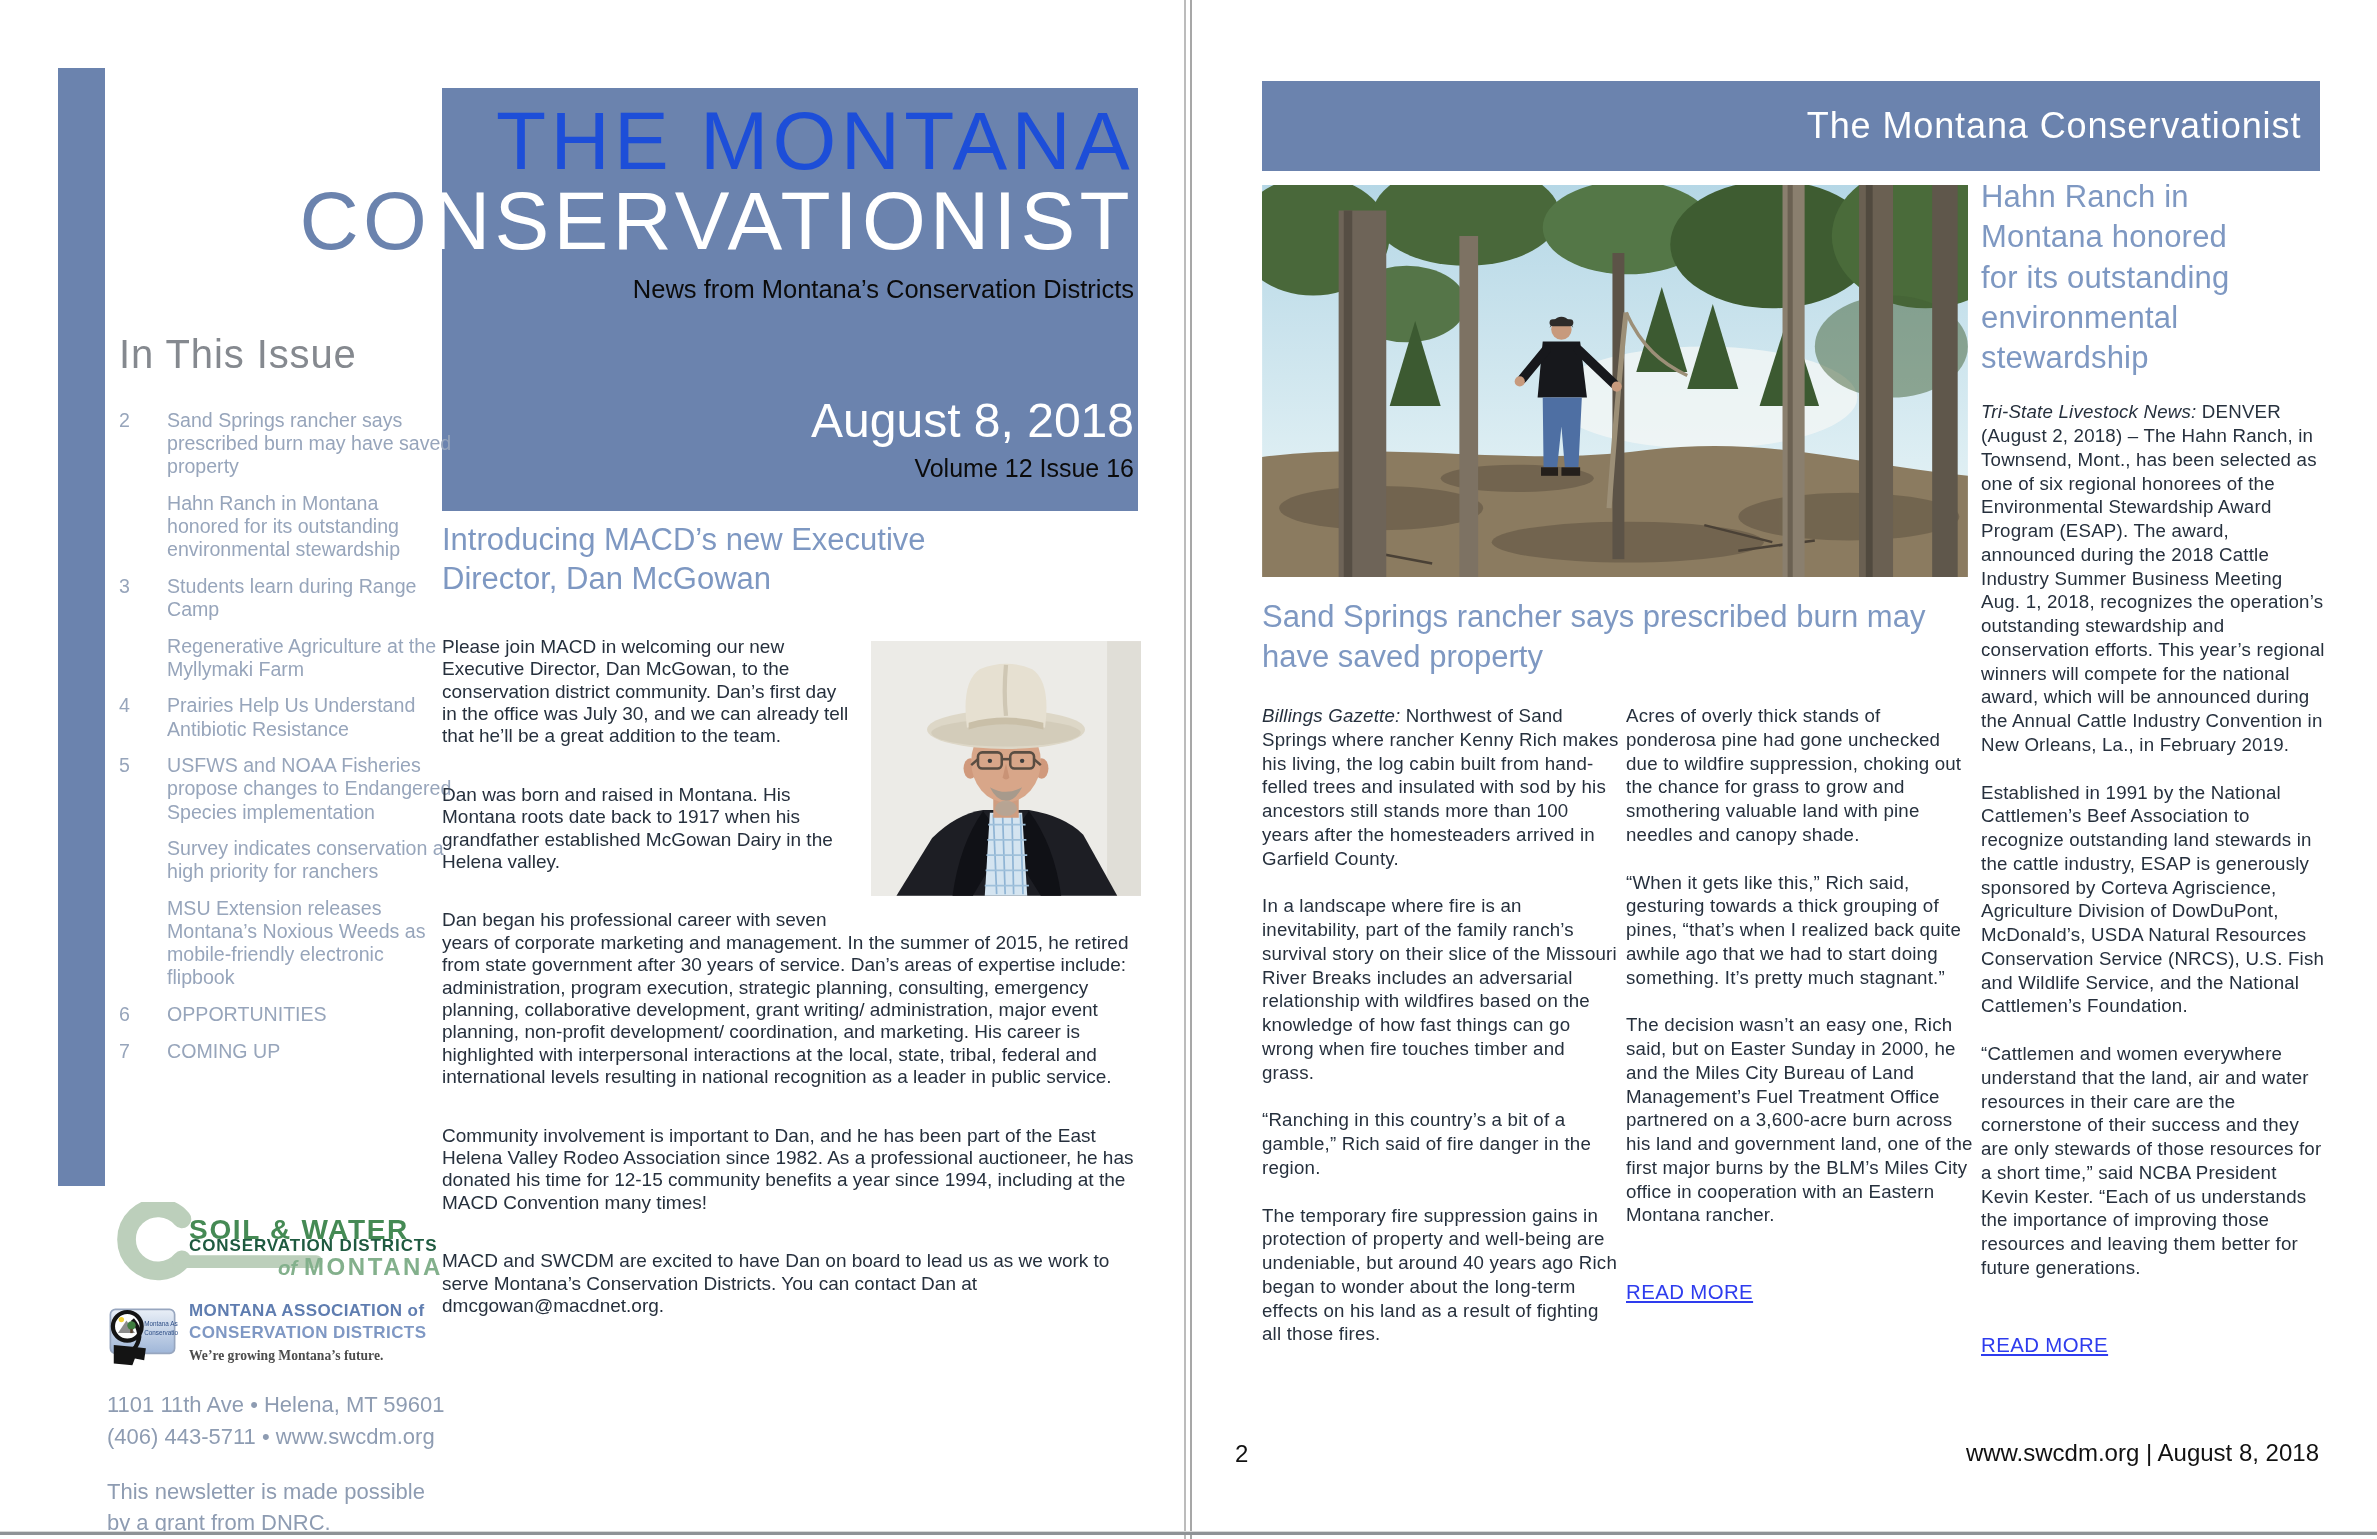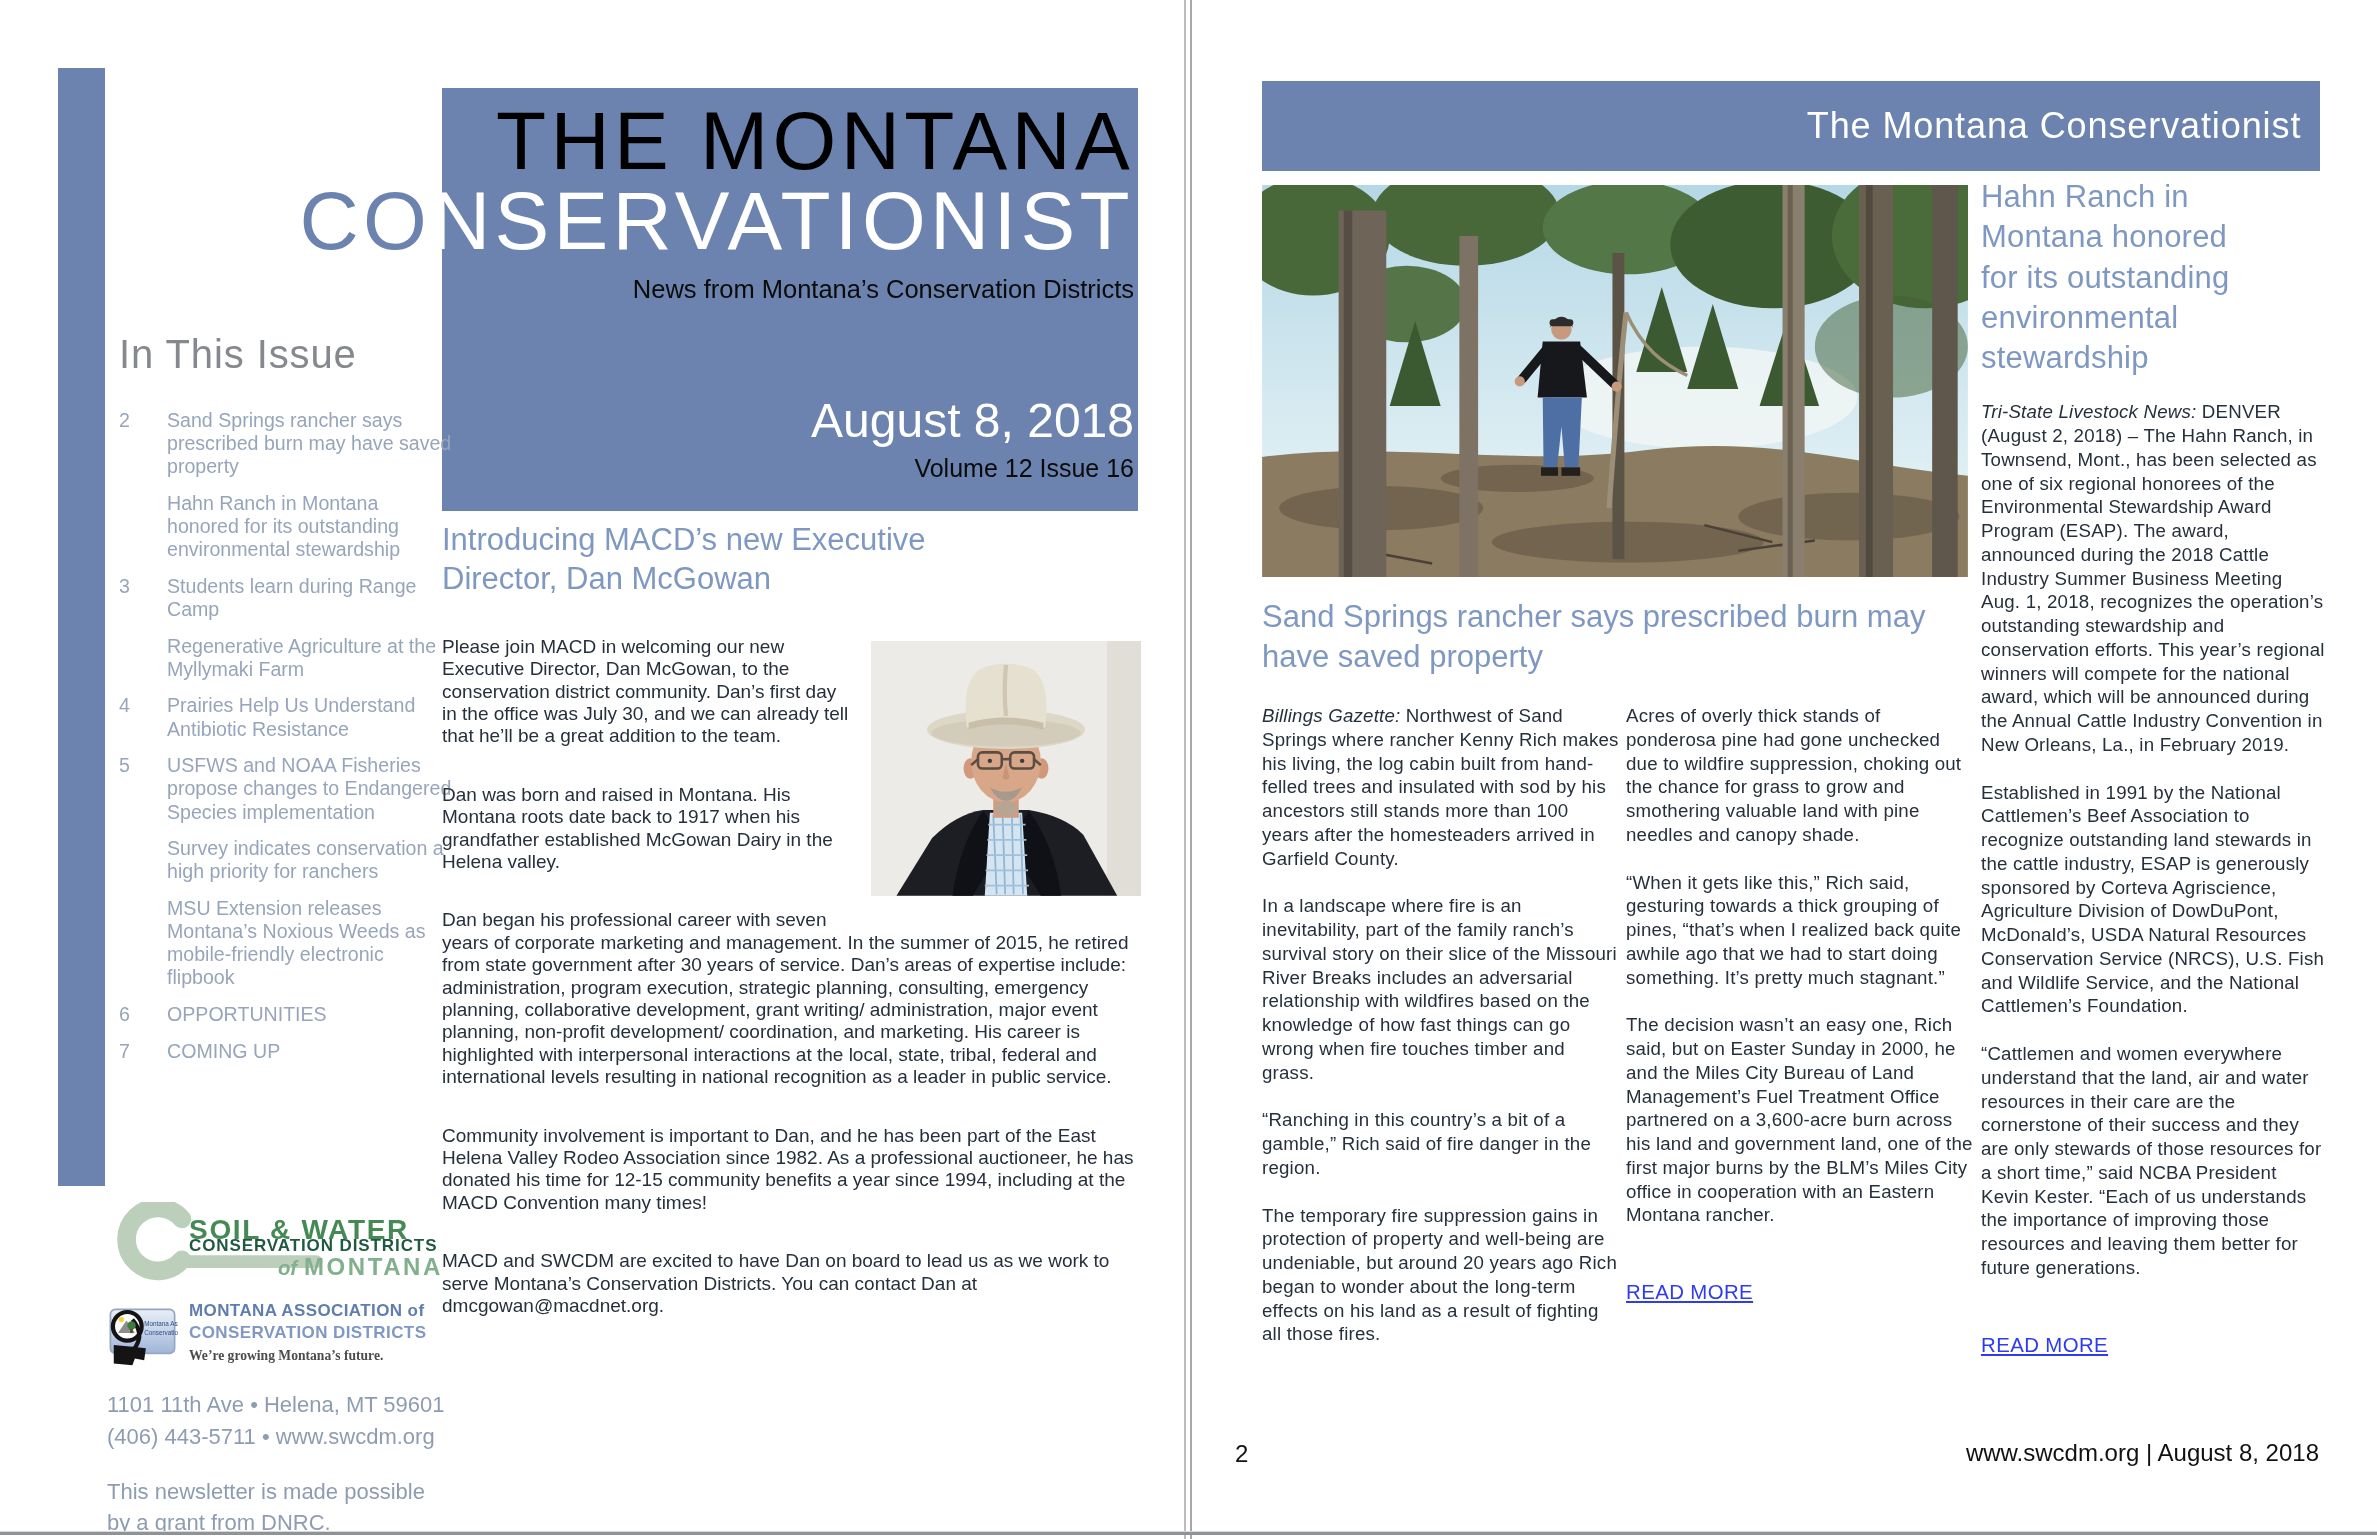--- a/index.html
+++ b/index.html
@@ -3,21 +3,21 @@
 <meta charset="utf-8">
 <style>
   * { margin:0; padding:0; box-sizing:border-box; }
   html,body { width:2377px; height:1539px; background:#ffffff; font-family:"Liberation Sans", sans-serif; }
   #canvas { position:relative; width:2377px; height:1539px; background:#ffffff; overflow:hidden; }
   .abs { position:absolute; }
 
   
   .vbar { left:58px; top:68px; width:47px; height:1118px; background:#6b83ae; }
   .m-box { left:442px; top:88px; width:696px; height:423px; background:#6b83ae; }
-  .m-t1 { top:94px; right:1243px; font-size:82px; color:#000000; letter-spacing:4.3px; white-space:nowrap; font-weight:400; }
+  .m-t1 { top:94px; right:1243px; font-size:82px; color:#1d4ed8; letter-spacing:4.3px; white-space:nowrap; font-weight:400; }
   .m-t2 { top:174px; right:1243px; font-size:82px; letter-spacing:4.3px; white-space:nowrap; font-weight:400; color:#ffffff; }
   .m-t2 .co { color:#6b83ae; }
   .m-sub { top:275px; right:1243px; font-size:25.5px; color:#0b0b0b; white-space:nowrap; }
   .m-date { top:393px; right:1243px; font-size:48px; color:#ffffff; white-space:nowrap; }
   .m-vol { top:454px; right:1243px; font-size:25px; color:#0b0b0b; white-space:nowrap; }
 
   .toc { left:119px; top:332px; width:340px; }
   .toc-h { font-size:40px; color:#85898f; letter-spacing:0.9px; font-weight:400; }
   .toc-list { margin-top:32px; }
   .toc-item { position:relative; padding-left:48px; margin-bottom:13.6px; font-size:19.6px; line-height:1.18; color:#97a5bb; width:336px; }
@@ -264,21 +264,21 @@
       </g>
     </svg>
   </div>
 
   <div class="abs sand-h">Sand Springs rancher says prescribed burn may have saved property</div>
 
   <div class="abs col sand-c1">
     <p><span class="lead-it">Billings Gazette:</span><span> Northwest of Sand Springs where rancher Kenny Rich makes his living, the log cabin built from hand-felled trees and insulated with sod by his ancestors still stands more than 100 years after the homesteaders arrived in Garfield County.</span></p>
     <p>In a landscape where fire is an inevitability, part of the family ranch’s survival story on their slice of the Missouri River Breaks includes an adversarial relationship with wildfires based on the knowledge of how fast things can go wrong when fire touches timber and grass.</p>
     <p>“Ranching in this country’s a bit of a gamble,” Rich said of fire danger in the region.</p>
-    <p>The temporary fire suppression gains in protection of property and well-being are undeniable, but around 20 years ago Rich began to wonder about the long-term effects on his land as a result of fighting all those fires.</p>
+    <p>The temporary fire suppression gains in protection of property and well-being are undeniable, but around 40 years ago Rich began to wonder about the long-term effects on his land as a result of fighting all those fires.</p>
   </div>
 
   <div class="abs col sand-c2">
     <p>Acres of overly thick stands of ponderosa pine had gone unchecked due to wildfire suppression, choking out the chance for grass to grow and smothering valuable land with pine needles and canopy shade.</p>
     <p>“When it gets like this,” Rich said, gesturing towards a thick grouping of pines, “that’s when I realized back quite awhile ago that we had to start doing something. It’s pretty much stagnant.”</p>
     <p>The decision wasn’t an easy one, Rich said, but on Easter Sunday in 2000, he and the Miles City Bureau of Land Management’s Fuel Treatment Office partnered on a 3,600-acre burn across his land and government land, one of the first major burns by the BLM’s Miles City office in cooperation with an Eastern Montana rancher.</p>
     <a class="readmore">READ MORE</a>
   </div>
 
   <div class="abs col hahn">

